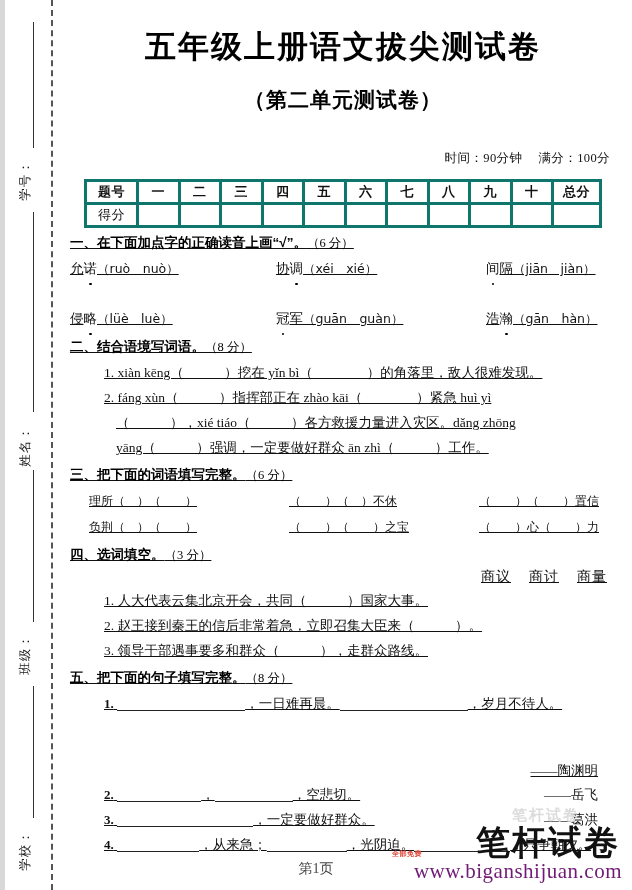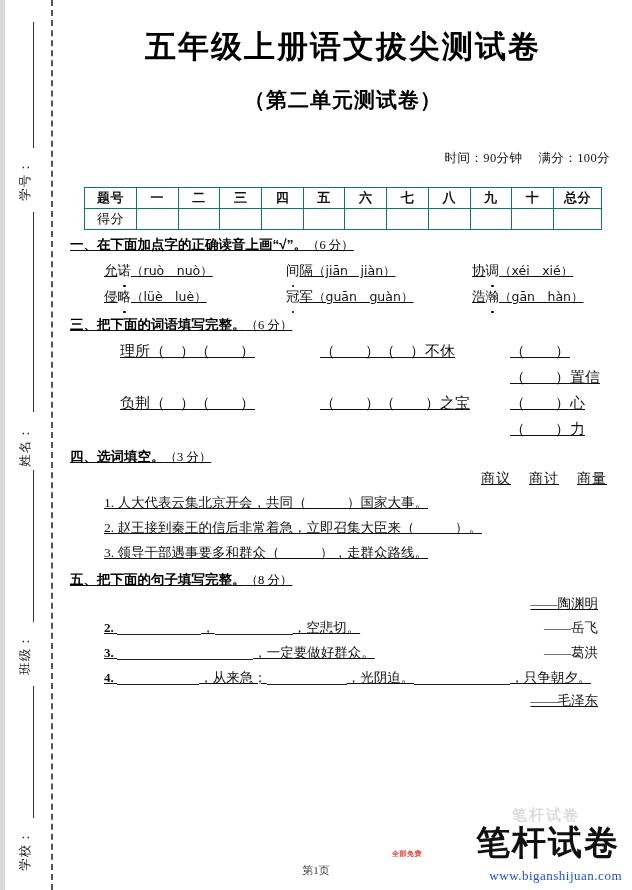--- a/index.html
+++ b/index.html
@@ -70,34 +70,34 @@
     font-size: 21px;
     letter-spacing: 1px;
     margin: 18px 0 0 0;
     color: #000;
   }
 
   
   .meta-line {
     text-align: right;
     font-size: 12.5px;
-    margin: 36px 6px 20px 0;
+    margin: 36px 6px 12px 0;
     letter-spacing: .4px;
   }
   .meta-line .gap { display: inline-block; width: 9px; }
 
   
   table.score {
     border-collapse: collapse;
     width: 518px;
     margin: 0 auto 4px auto;
     table-layout: fixed;
   }
   table.score td {
-    border: 1px solid #0f766e;
+    border: 3px solid #0f766e;
     height: 21px;
     text-align: center;
     vertical-align: middle;
     font-size: 13px;
     font-weight: 700;
     letter-spacing: .5px;
   }
   table.score td.lbl { width: 52px; }
   table.score td.tot { width: 48px; }
   table.score tr.blank td { font-weight: 400; }
@@ -123,23 +123,23 @@
     line-height: 25px;
     margin-left: 34px;
     white-space: nowrap;
   }
   .row.idt { margin-left: 46px; }
 
   
   .grid3 {
     display: grid;
     grid-template-columns: 182px 186px auto;
-    margin-left: 34px;
     font-size: 13.5px;
     line-height: 26px;
+    gap: 24px;
   }
   .grid3 .cell { white-space: nowrap; }
 
   
   .dotted {
     position: relative;
     display: inline-block;
   }
   .dotted::after {
     content: "";
@@ -159,22 +159,22 @@
   .num {
     font-family: "Liberation Serif", "DejaVu Serif", serif;
     font-weight: 700;
     font-size: 13px;
   }
 
   
   .grid3b {
     display: grid;
     grid-template-columns: 200px 190px auto;
-    margin-left: 50px;
-    font-size: 15px;
+    margin-left: 19px;
+    font-size: 12px;
     line-height: 26px;
   }
 
   
   .wordbank {
     text-align: right;
     font-size: 14px;
     letter-spacing: 1px;
     margin: 4px 0 2px 0;
   }
@@ -185,32 +185,33 @@
     display: inline-block;
     border-bottom: 1px solid #222;
     height: 15px;
     vertical-align: -3px;
   }
   .attrib {
     text-align: right;
     font-size: 13.5px;
     padding-right: 18px;
     line-height: 22px;
+    margin-top: 44px;
   }
   .inline-attrib {
     float: right;
     padding-right: 18px;
     font-size: 13.5px;
   }
 
   
   .page-no {
     position: absolute; left: 0; right: 0; bottom: 12px;
     text-align: center;
-    font-size: 11px;
+    font-size: 14px;
     color: #444;
     font-family: "Liberation Serif", "DejaVu Serif", serif;
   }
 
   
   #watermark {
     position: absolute; right: 6px; bottom: 6px;
     width: 240px; height: 72px;
   }
   .wm-ghost {
@@ -226,23 +227,23 @@
     font-family: "Liberation Sans", "DejaVu Sans", sans-serif;
   }
   .wm-badge {
     position: absolute; left: 6px; top: 37px;
     font-size: 7px; color: #e0483a; font-weight: 700;
     font-family: "Liberation Sans", "DejaVu Sans", sans-serif;
     letter-spacing: .5px;
   }
   .wm-url {
     position: absolute; right: 4px; bottom: 0px;
-    font-size: 13px; letter-spacing: .5px;
-    font-family: "Liberation Serif", "DejaVu Serif", serif;
-    color: #1d4ed8;
+    font-size: 21px; letter-spacing: .5px;
+    font-family: "Liberation Serif", "DejaVu Serif", serif;
+    color: #701a75;
   }
 </style>
 </head>
 <body>
 
 <div id="page">
 
   <div class="edge-shade"></div>
 
   <div id="margin-col">
@@ -310,29 +311,38 @@
         </tr>
       </tbody>
     </table>
 
     <div class="sec">
       <div class="sec-head">
         <span>一、在下面加点字的正确读音上画“√”。</span><span class="pts">（6 分）</span>
       </div>
       <div class="grid3">
         <div class="cell"><span>允</span><span class="dotted">诺</span><span class="py">（ruò　nuò）</span></div>
+        <div class="cell"><span>协</span><span class="dotted">调</span><span class="py">（xéi　xié）</span></div>
         <div class="cell"><span class="dotted">间</span><span>隔</span><span class="py">（jiān　jiàn）</span></div>
-        <div class="cell"><span>协</span><span class="dotted">调</span><span class="py">（xéi　xié）</span></div>
 
         <div class="cell"><span>侵</span><span class="dotted">略</span><span class="py">（lüè　luè）</span></div>
         <div class="cell"><span class="dotted">冠</span><span>军</span><span class="py">（guān　guàn）</span></div>
         <div class="cell"><span>浩</span><span class="dotted">瀚</span><span class="py">（gān　hàn）</span></div>
       </div>
     </div>
 
+    <div class="sec">
+      <div class="sec-head">
+        <span>二、结合语境写词语。</span><span class="pts">（8 分）</span>
+      </div>
+      <div class="row">1. xiàn kēng（　　　）挖在 yǐn bì（　　　　）的角落里，敌人很难发现。</div>
+      <div class="row">2. fáng xùn（　　　）指挥部正在 zhào kāi（　　　　）紧急 huì yì</div>
+      <div class="row idt">（　　　），xié tiáo（　　　）各方救援力量进入灾区。dǎng zhōng</div>
+      <div class="row idt">yāng（　　　）强调，一定要做好群众 ān zhì（　　　）工作。</div>
+    </div>
 
     <div class="sec">
       <div class="sec-head">
         <span>三、把下面的词语填写完整。</span><span class="pts">（6 分）</span>
       </div>
       <div class="grid3b">
         <div>理所（　）（　　）</div>
         <div>（　　）（　）不休</div>
         <div>（　　）（　　）置信</div>
         <div>负荆（　）（　　）</div>
@@ -351,20 +361,24 @@
       <div class="row">1. 人大代表云集北京开会，共同（　　　）国家大事。</div>
       <div class="row">2. 赵王接到秦王的信后非常着急，立即召集大臣来（　　　）。</div>
       <div class="row">3. 领导干部遇事要多和群众（　　　），走群众路线。</div>
     </div>
 
     <div class="sec">
       <div class="sec-head">
         <span>五、把下面的句子填写完整。</span><span class="pts">（8 分）</span>
       </div>
 
+      <div class="row">
+        <span class="num">1.</span>
+        <span class="fl" style="width:128px"></span><span>，一日难再晨。</span><span class="fl" style="width:128px"></span><span>，岁月不待人。</span>
+      </div>
       <div class="attrib">——陶渊明</div>
 
       <div class="row">
         <span class="num">2.</span>
         <span class="fl" style="width:84px"></span><span>，</span><span class="fl" style="width:78px"></span><span>，空悲切。</span>
         <span class="inline-attrib">——岳飞</span>
       </div>
 
       <div class="row">
         <span class="num">3.</span>

